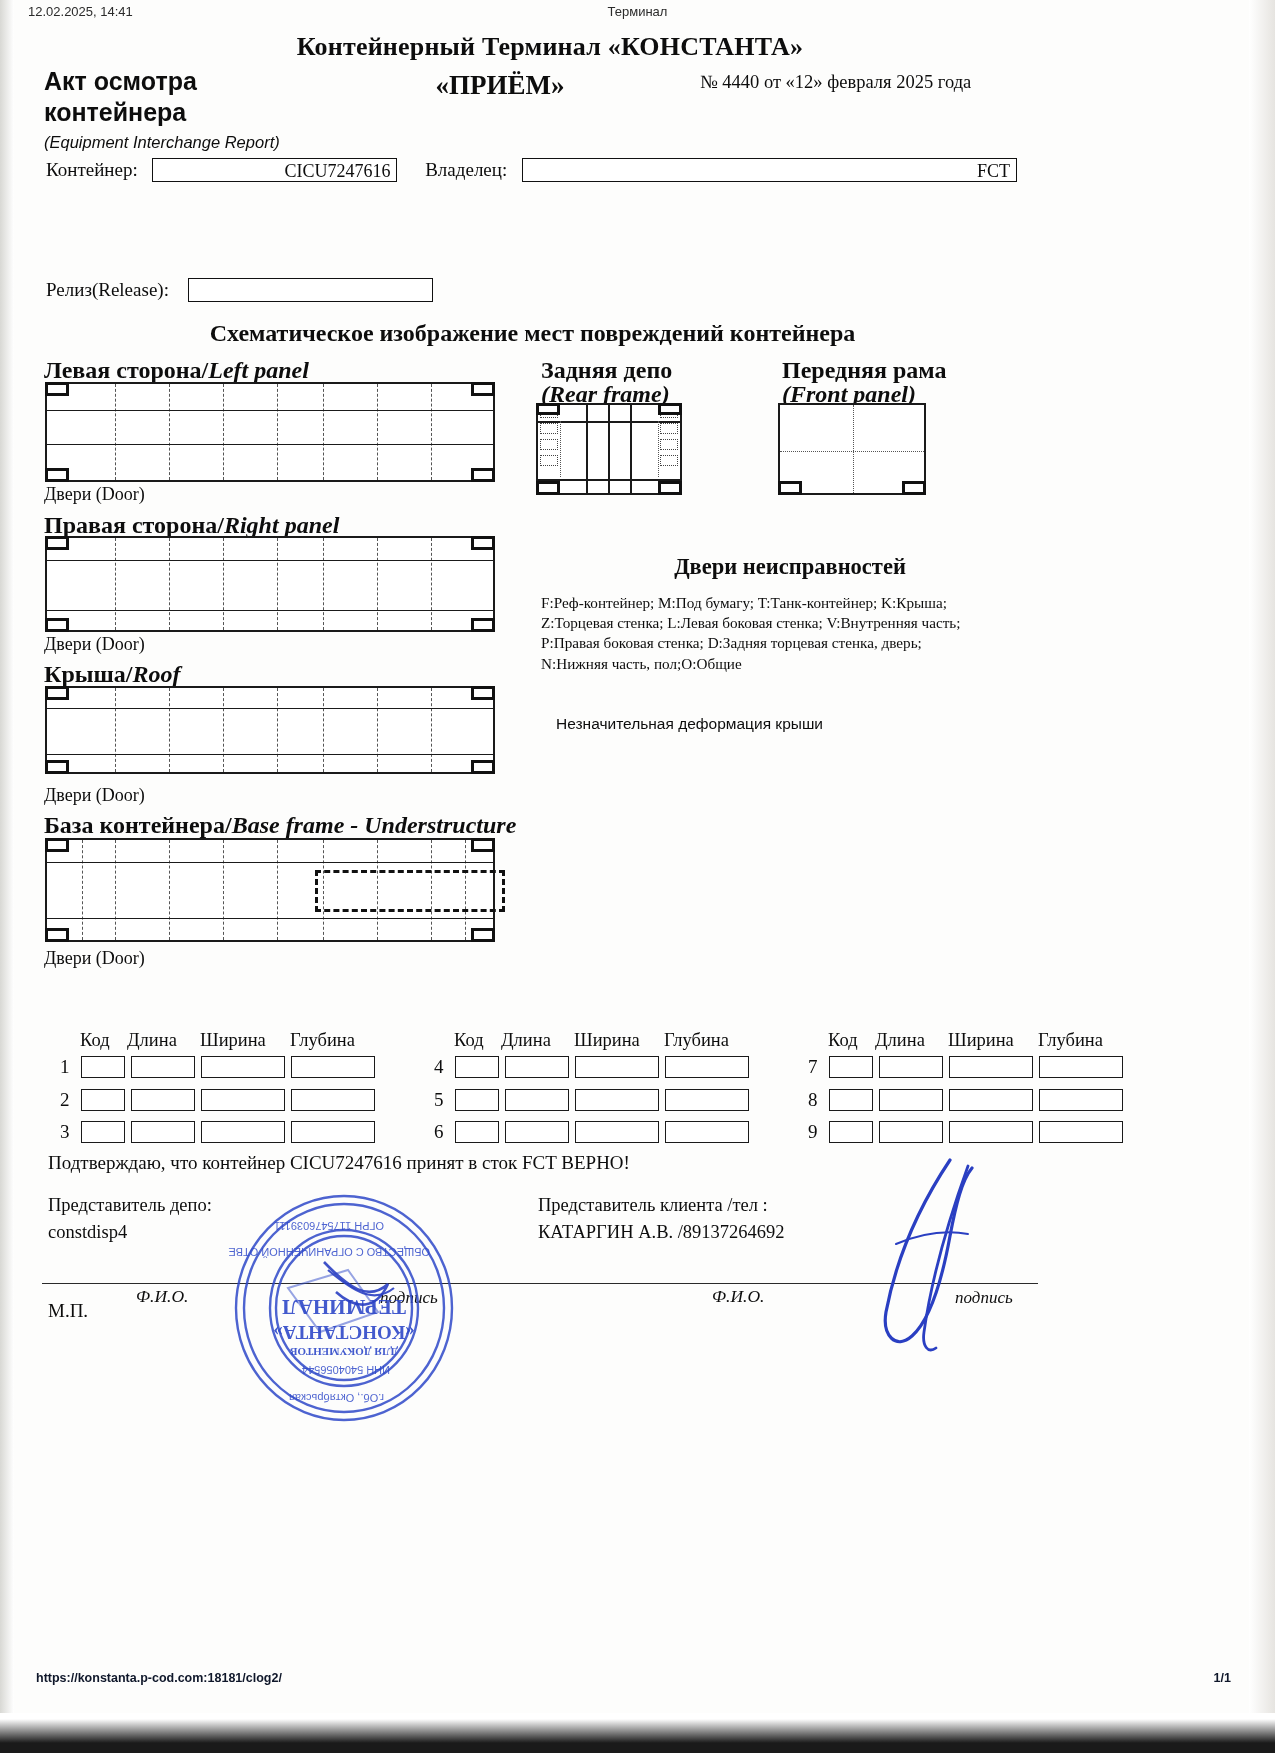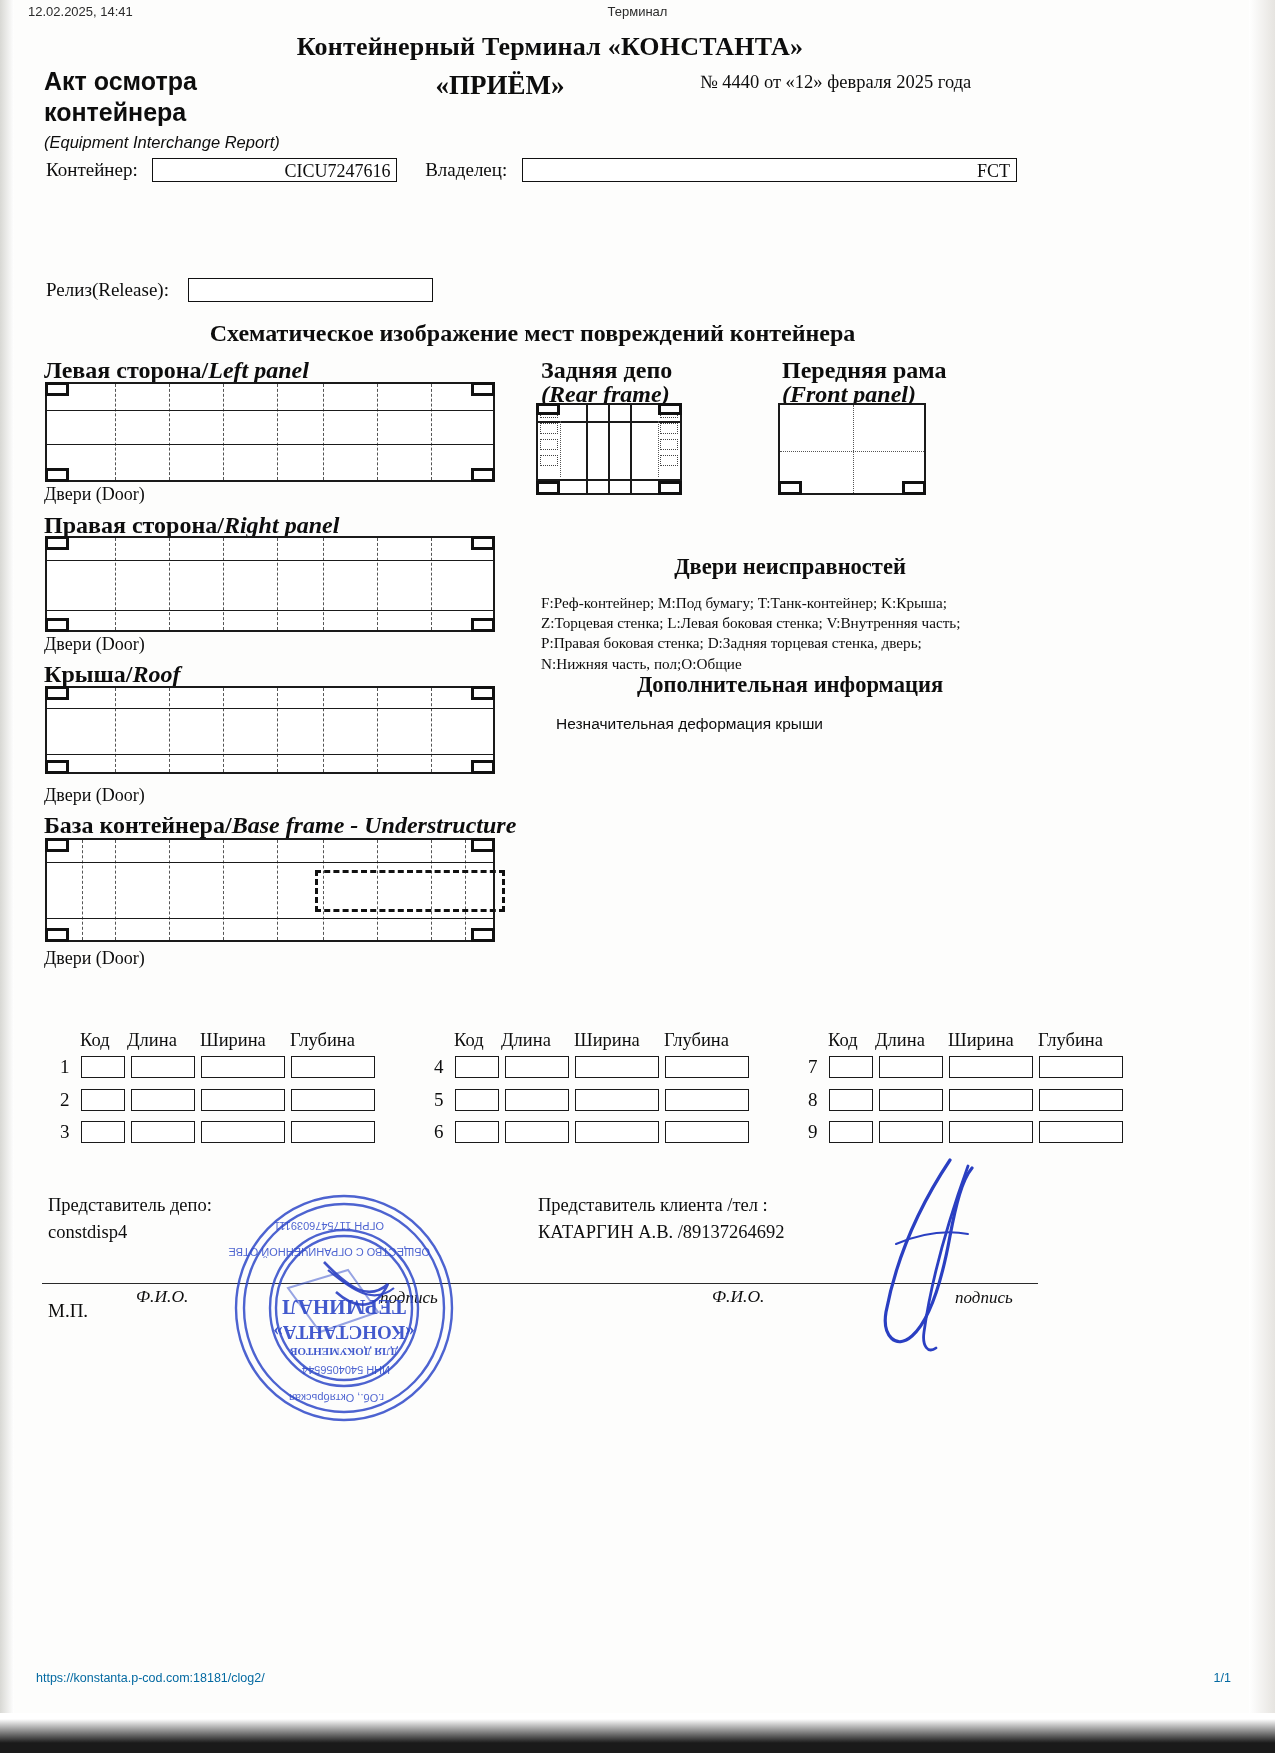--- a/index.html
+++ b/index.html
@@ -17,21 +17,21 @@
   }
   
   .scan-left{position:absolute;left:0;top:0;width:14px;height:100%;background:linear-gradient(90deg,#d8d8d4,#ffffff);}
   .scan-right{position:absolute;right:0;top:0;width:26px;height:100%;background:linear-gradient(270deg,#e6e4e0,#ffffff);}
   .scan-bottom{position:absolute;left:0;bottom:0;width:100%;height:40px;background:linear-gradient(0deg,#1a1a1a 0px,#1a1a1a 10px,#ffffff 34px);}
 
   
   .print-hdr{position:absolute;top:4px;left:0;width:100%;height:20px;font-family:"Liberation Sans",sans-serif;font-size:13px;color:#2b2b2b;}
   .print-hdr .left{position:absolute;left:28px;top:0;}
   .print-hdr .center{position:absolute;left:0;width:100%;text-align:center;top:0;}
-  .print-ftr{position:absolute;bottom:62px;left:0;width:100%;height:20px;font-family:"Liberation Sans",sans-serif;font-size:12.5px;color:#0369a1;}
+  .print-ftr{position:absolute;bottom:62px;left:0;width:100%;height:20px;font-family:"Liberation Sans",sans-serif;font-size:12.5px;color:#0f172a;font-weight:bold;}
   .print-ftr .left{position:absolute;left:36px;top:0;}
   .print-ftr .right{position:absolute;right:44px;top:0;}
 
   
   .t-company{position:absolute;left:0;top:32px;width:1100px;text-align:center;font-size:26px;font-weight:bold;letter-spacing:.2px;}
   .t-priem{position:absolute;left:330px;top:70px;width:340px;text-align:center;font-size:27px;font-weight:bold;}
   .t-num{position:absolute;left:700px;top:72px;font-size:18.5px;white-space:nowrap;}
   .t-akt{position:absolute;left:44px;top:66px;width:300px;font-family:"Liberation Sans",sans-serif;font-size:25px;font-weight:bold;line-height:1.22;}
   .t-eir{position:absolute;left:44px;top:133px;font-family:"Liberation Sans",sans-serif;font-size:16.5px;font-style:italic;}
 
@@ -260,21 +260,20 @@
   <div class="cap-door" style="left:44px;top:948px;">Двери (Door)</div>
 
   <div class="h-codes">Двери неисправностей</div>
   <div class="codes-list">
     <div>F:Реф-контейнер; M:Под бумагу; T:Танк-контейнер; K:Крыша;</div>
     <div>Z:Торцевая стенка; L:Левая боковая стенка; V:Внутренняя часть;</div>
     <div>P:Правая боковая стенка; D:Задняя торцевая стенка, дверь;</div>
     <div>N:Нижняя часть, пол;O:Общие</div>
   </div>
 
-  <div class="h-addinfo">Дополнительная информация</div>
   <div class="addinfo-txt">Незначительная деформация крыши</div>
 
   <div class="dt">
 
     <div class="hdr" style="left:80px;top:1030px;">Код</div>
     <div class="hdr" style="left:127px;top:1030px;">Длина</div>
     <div class="hdr" style="left:200px;top:1030px;">Ширина</div>
     <div class="hdr" style="left:290px;top:1030px;">Глубина</div>
 
     <div class="hdr" style="left:454px;top:1030px;">Код</div>
@@ -335,20 +334,21 @@
     <div class="cell" style="left:949px;top:1089px;width:84px;"></div>
     <div class="cell" style="left:1039px;top:1089px;width:84px;"></div>
 
     <div class="rn" style="left:808px;top:1121px;">9</div>
     <div class="cell" style="left:829px;top:1121px;width:44px;"></div>
     <div class="cell" style="left:879px;top:1121px;width:64px;"></div>
     <div class="cell" style="left:949px;top:1121px;width:84px;"></div>
     <div class="cell" style="left:1039px;top:1121px;width:84px;"></div>
   </div>
 
+  <div class="confirm">Подтверждаю, что контейнер  CICU7247616 принят в сток  FCT ВЕРНО!</div>
 
   <div class="rep-l">
     <div>Представитель депо:</div>
     <div>constdisp4</div>
   </div>
   <div class="rep-r">
     <div>Представитель клиента /тел :</div>
     <div>КАТАРГИН А.В. /89137264692</div>
   </div>
 

